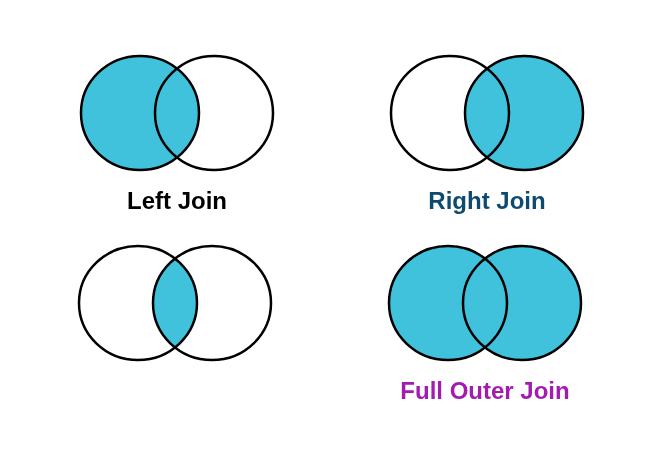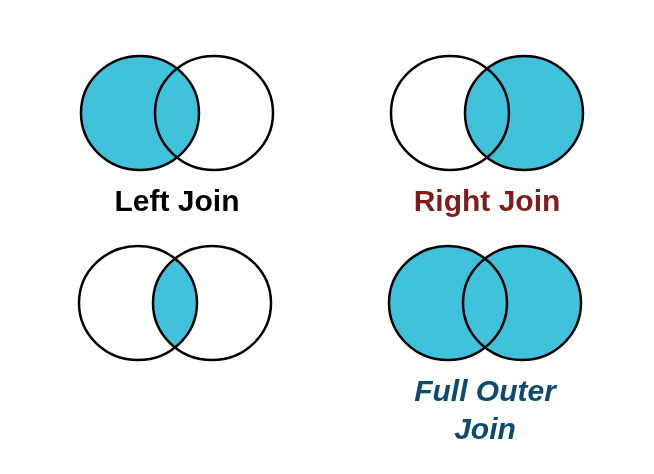--- a/index.html
+++ b/index.html
@@ -32,21 +32,21 @@
   .q4 { left: 378px; top: 236px; }
   svg.venn {
     width: 214px;
     height: 134px;
     display: block;
   }
   .label {
     margin-top: 2px;
     width: 214px;
     font-weight: 700;
-    font-size: 30px;
+    font-size: 24px;
     line-height: 38px;
     text-align: center;
     letter-spacing: 0;
   }
   .q4 .label {
     width: 174px; 
   }
 </style>
 </head>
 <body style="background: rgb(255, 255, 255);">
@@ -61,34 +61,34 @@
       </svg>
     <figcaption class="label" style="color: rgb(0, 0, 0);">Left Join</figcaption>
   </figure>
 
   <figure class="quad q2">
     <svg class="venn" viewBox="0 0 214 134">
         <ellipse cx="144" cy="67" rx="59" ry="57" fill="#41c2dc" stroke="none"></ellipse>
         <ellipse cx="70" cy="67" rx="59" ry="57" fill="none" stroke="#000000" stroke-width="2.5"></ellipse>
         <ellipse cx="144" cy="67" rx="59" ry="57" fill="none" stroke="#000000" stroke-width="2.5"></ellipse>
       </svg>
-    <figcaption class="label" style="color: #7f1d1d;">Right Join</figcaption>
+    <figcaption class="label" style="color: #0c4a6e;">Right Join</figcaption>
   </figure>
 
   <figure class="quad q3">
     <svg class="venn" viewBox="0 0 214 134">
         <path d="M 107 22.6 A 59 57 0 0 1 107 111.4 A 59 57 0 0 1 107 22.6 Z" fill="#41c2dc" stroke="none"></path>
         <ellipse cx="70" cy="67" rx="59" ry="57" fill="none" stroke="#000000" stroke-width="2.5"></ellipse>
         <ellipse cx="144" cy="67" rx="59" ry="57" fill="none" stroke="#000000" stroke-width="2.5"></ellipse>
       </svg>
   </figure>
 
   <figure class="quad q4">
     <svg class="venn" viewBox="0 0 214 134">
         <ellipse cx="70" cy="67" rx="59" ry="57" fill="#41c2dc" stroke="none"></ellipse>
         <ellipse cx="144" cy="67" rx="59" ry="57" fill="#41c2dc" stroke="none"></ellipse>
         <ellipse cx="70" cy="67" rx="59" ry="57" fill="none" stroke="#000000" stroke-width="2.5"></ellipse>
         <ellipse cx="144" cy="67" rx="59" ry="57" fill="none" stroke="#000000" stroke-width="2.5"></ellipse>
       </svg>
-    <figcaption class="label" style="color: #0c4a6e; font-style: italic;">Full Outer Join</figcaption>
+    <figcaption class="label" style="color: #a21caf;">Full Outer Join</figcaption>
   </figure>
 
 </div>
 
 </body></html>

